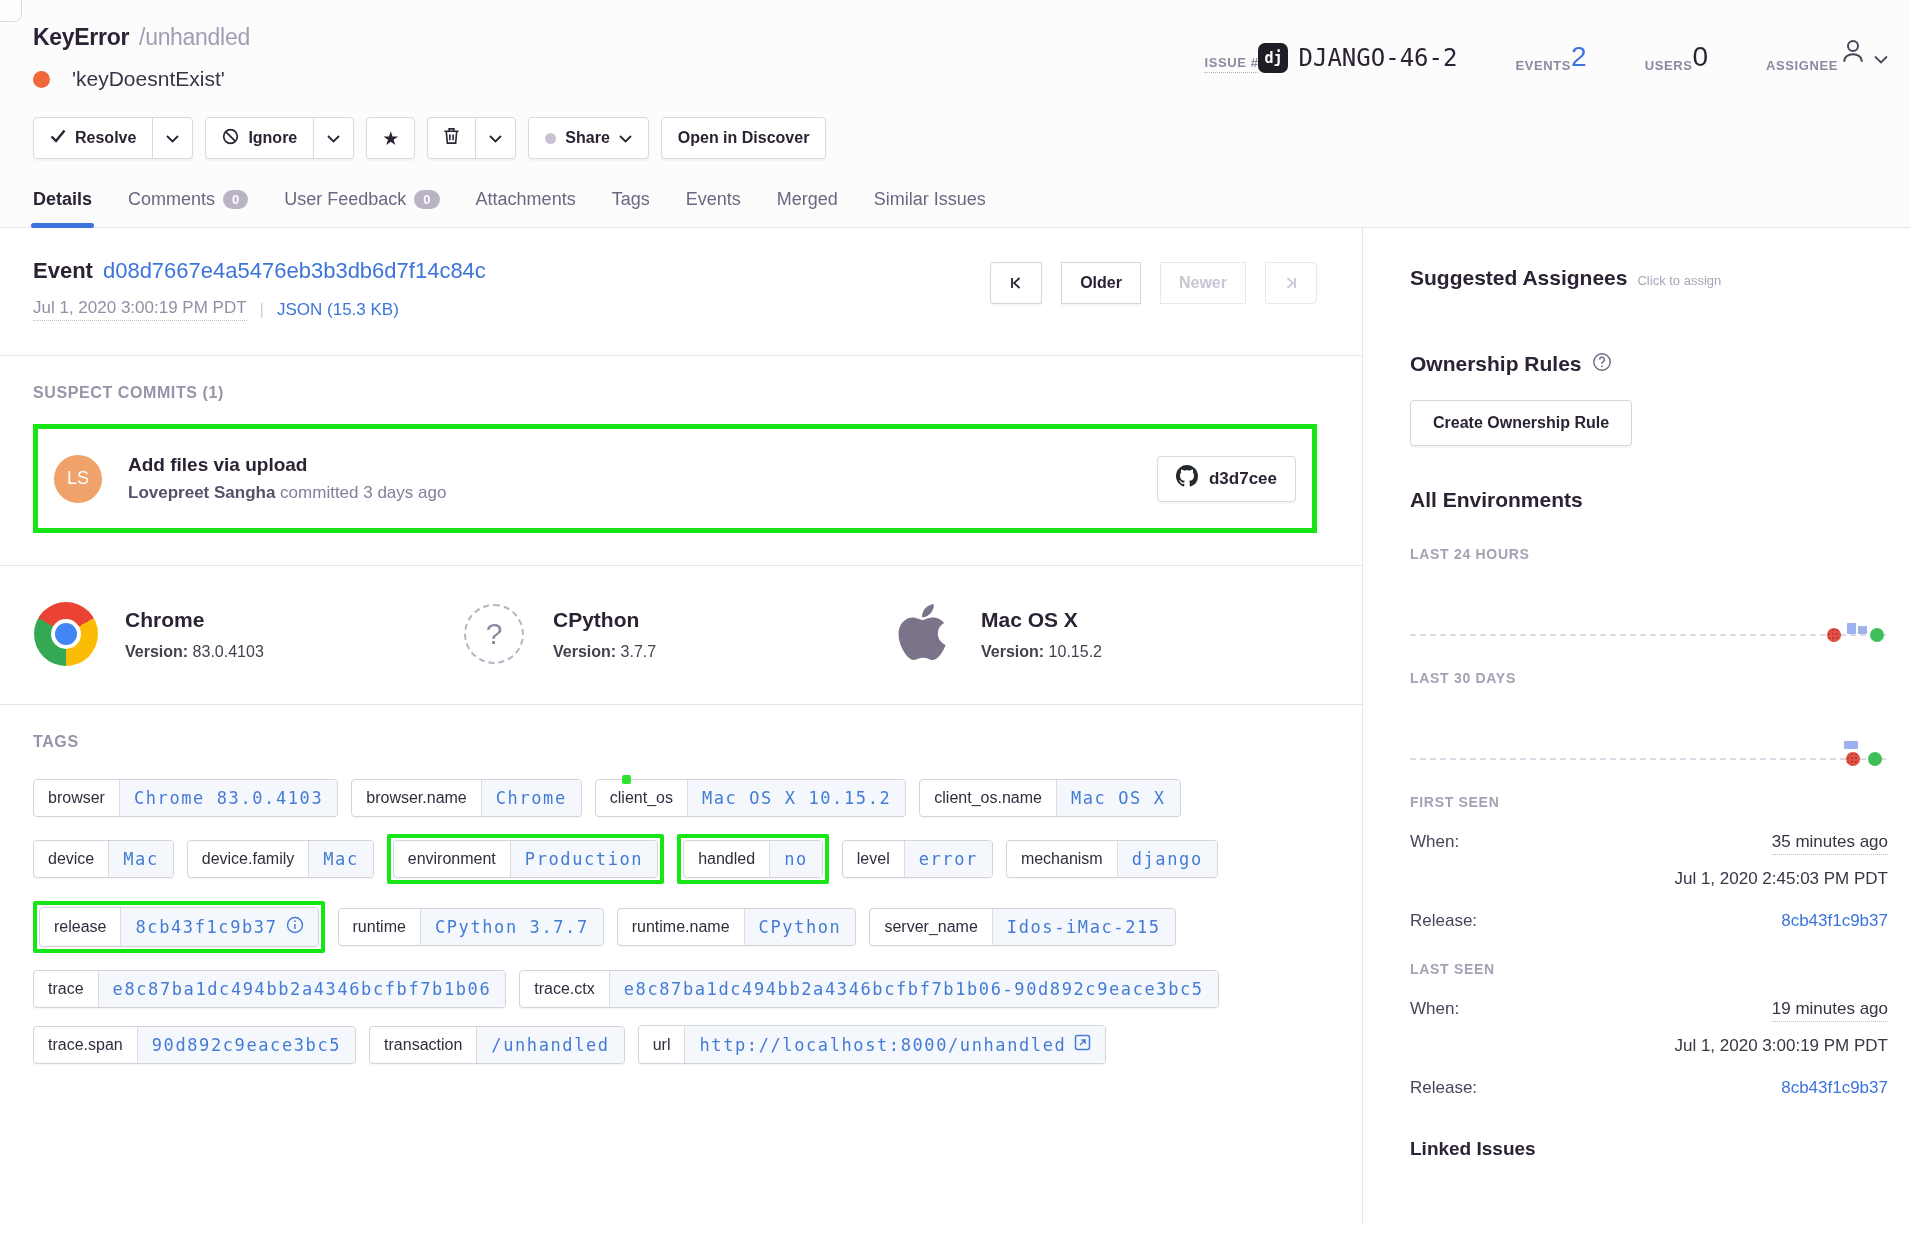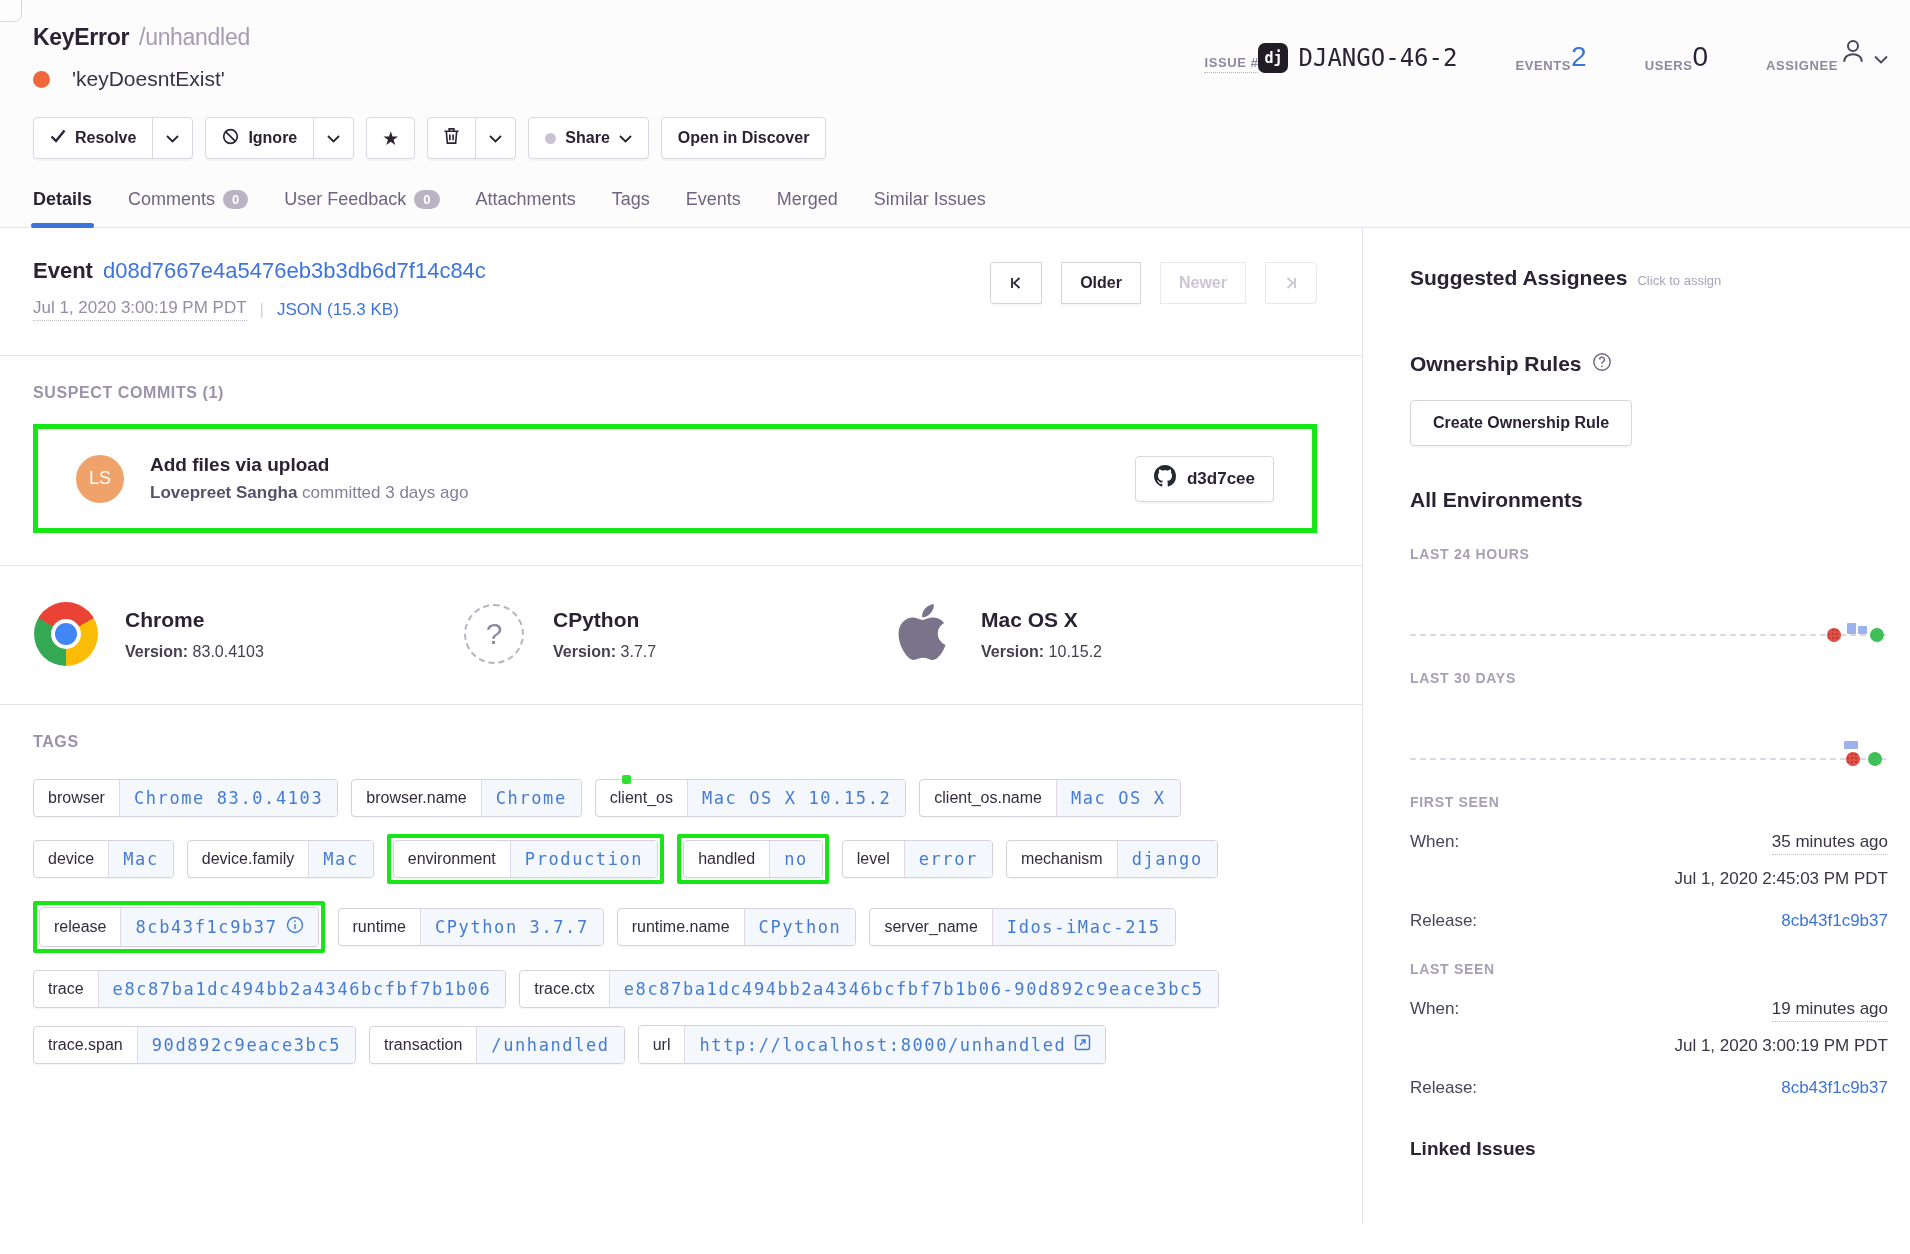--- a/index.html
+++ b/index.html
@@ -74,21 +74,21 @@
   .pg + .pg { margin-left:-1px; }
   .pg:first-child { border-radius:4px 0 0 4px; }
   .pg:last-child { border-radius:0 4px 4px 0; }
   .pg.disabled { color:#cbc5d4; border-color:#eae7ef; box-shadow:none; cursor:default; }
   .pg svg { display:block; }
 
   
   .suspect-section { border-top:1px solid #e7e2ec; padding-top:28px; padding-bottom:32px; }
   .section-heading { font-size:16px; font-weight:bold; letter-spacing:0.6px; color:#9a92a8; }
   .hl-box { margin-top:22px; border:5px solid #16e516; background:#fff; }
-  .commit-row { display:flex; align-items:center; padding:25px 38px; }
+  .commit-row { display:flex; align-items:center; padding:25px 16px; }
   .avatar { width:48px; height:48px; border-radius:50%; background:#efa269; color:#fff;
     font-size:18px; display:flex; align-items:center; justify-content:center; }
   .commit-text { margin-left:26px; flex:1; }
   .commit-title { font-size:19px; font-weight:bold; }
   .commit-sub { margin-top:7px; font-size:17px; color:#857d99; }
   .commit-author { color:#57506b; font-weight:bold; }
   .sha-btn { border:1px solid #dcd6e0; border-radius:4px; background:#fff; height:46px;
     display:flex; align-items:center; gap:11px; padding:0 18px; font-size:17px; font-weight:bold;
     color:#2b2233; cursor:pointer; box-shadow:0 2px 1px rgba(60,50,80,0.04); font-family:inherit; }
 

